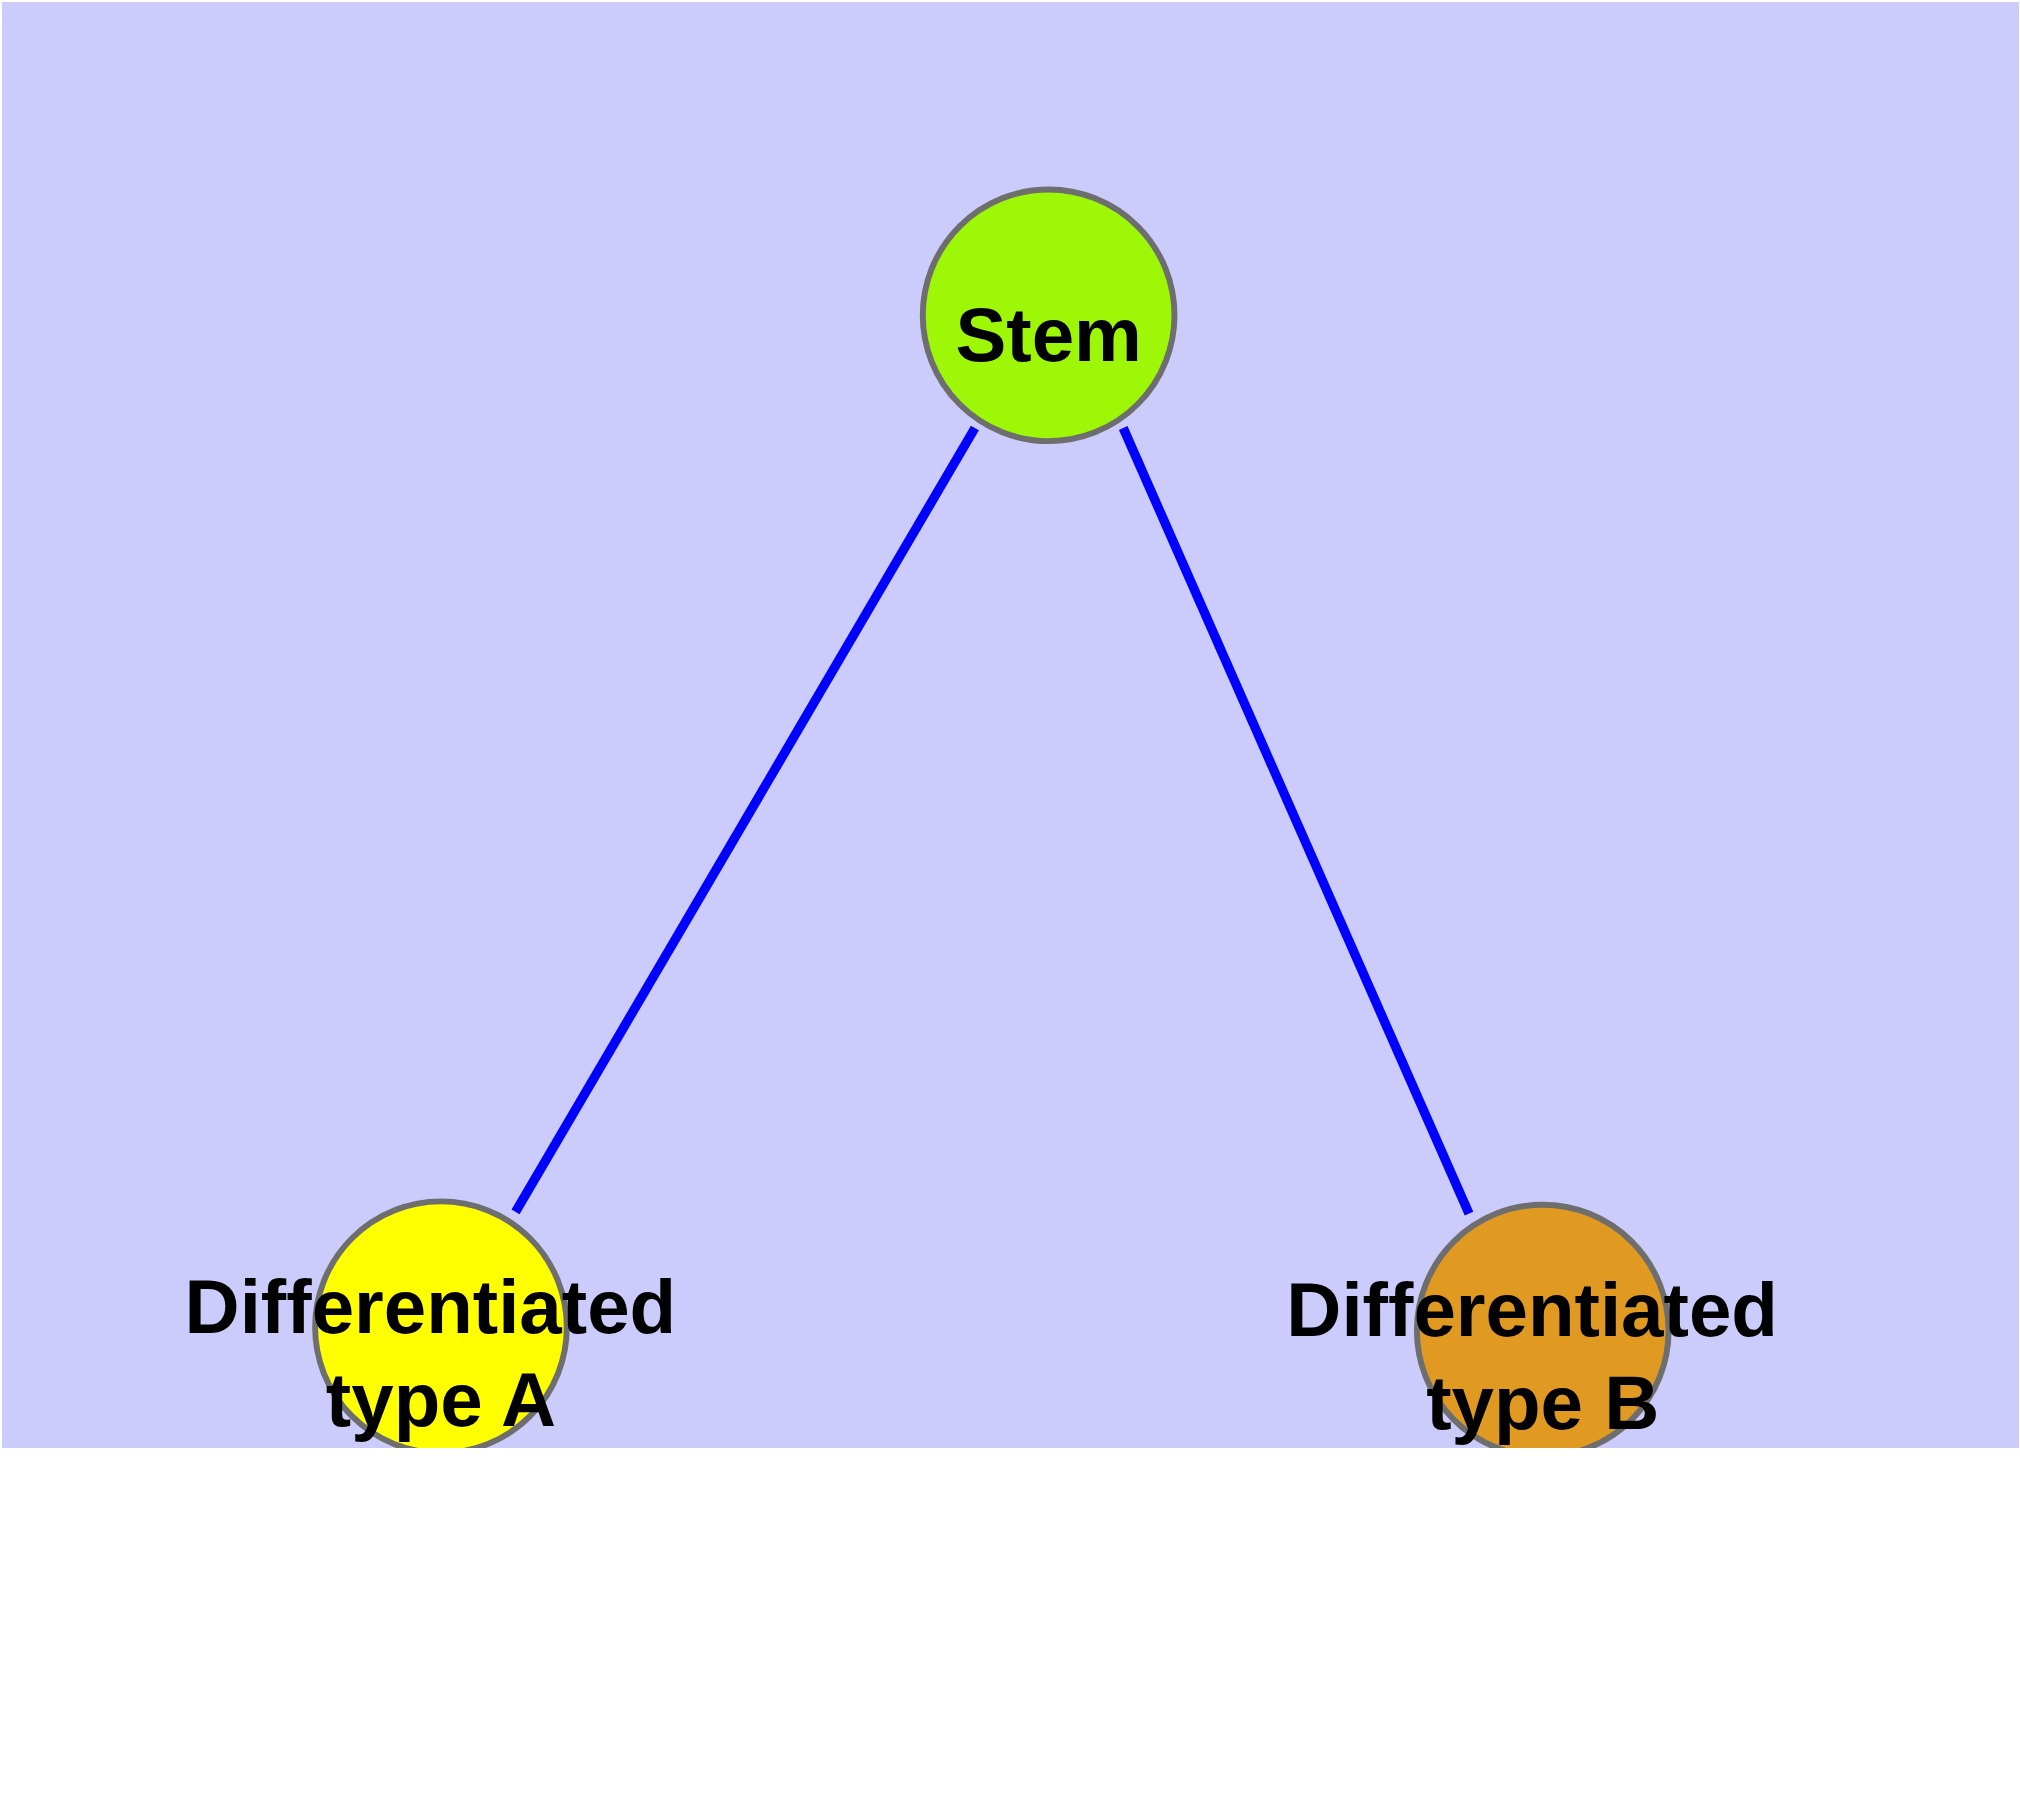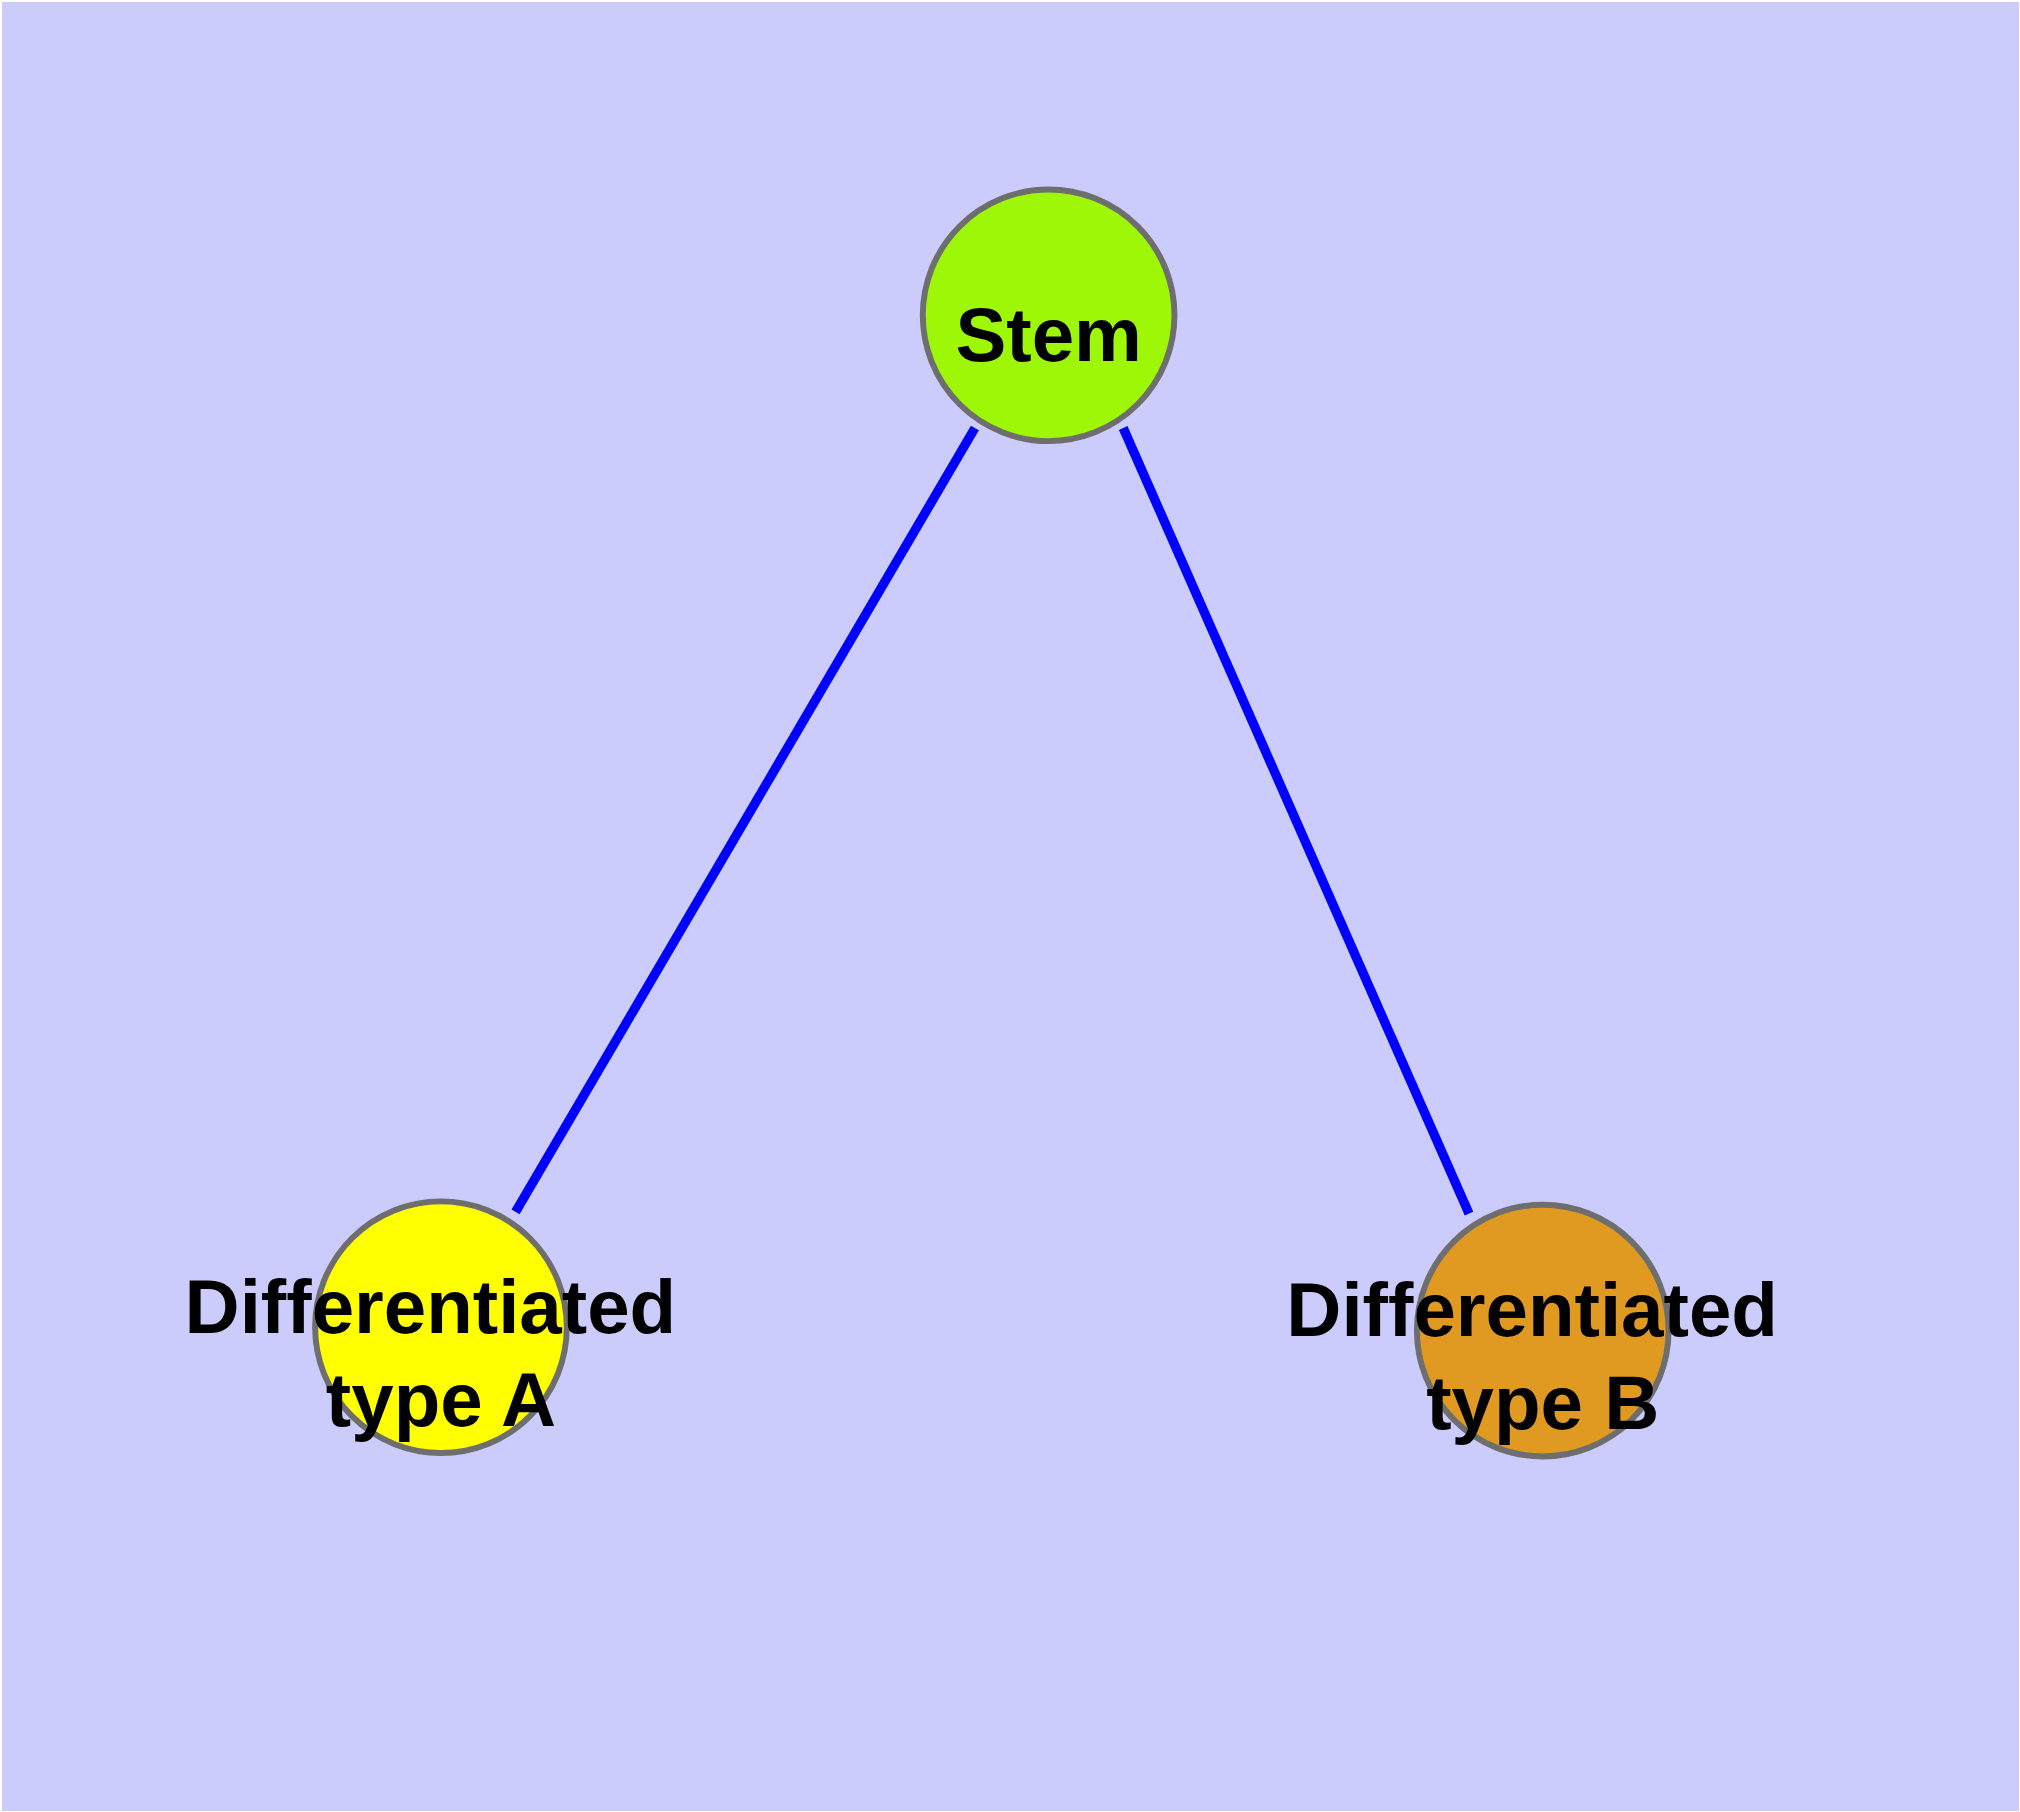--- a/index.html
+++ b/index.html
@@ -4,21 +4,21 @@
 <title>Cell differentiation graph</title>
 <style>
   html, body {
     margin: 0;
     padding: 0;
     background: #ffffff;
   }
   #canvas {
     position: relative;
     width: 2021px;
-    height: 1812px;
+    height: 1448px;
     background: #ffffff;
     overflow: hidden;
     font-family: "Liberation Sans", sans-serif;
   }
   #plot-background {
     position: absolute;
     left: 1.7px;
     top: 1.7px;
     width: 2017px;
     height: 1809px;

